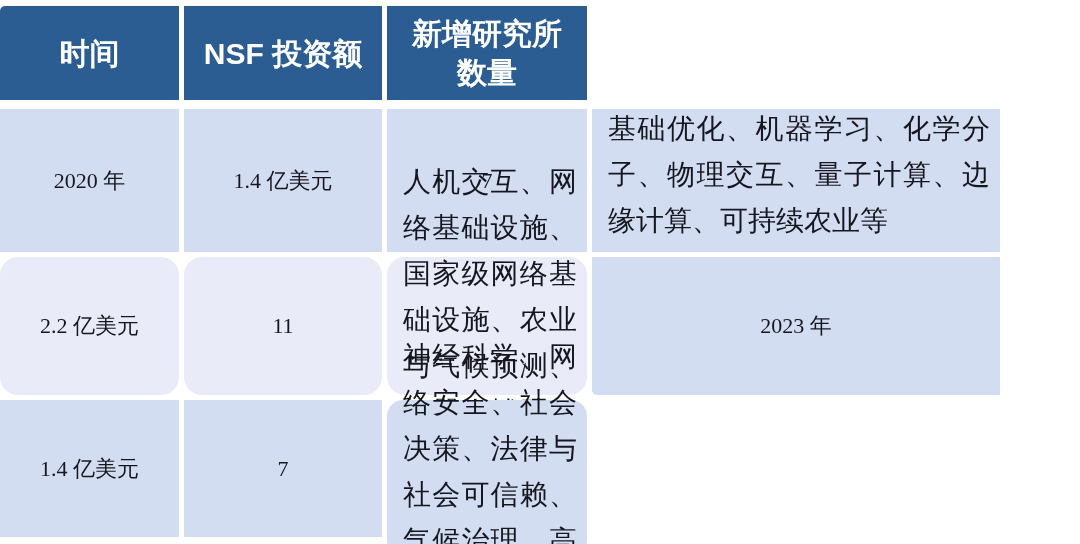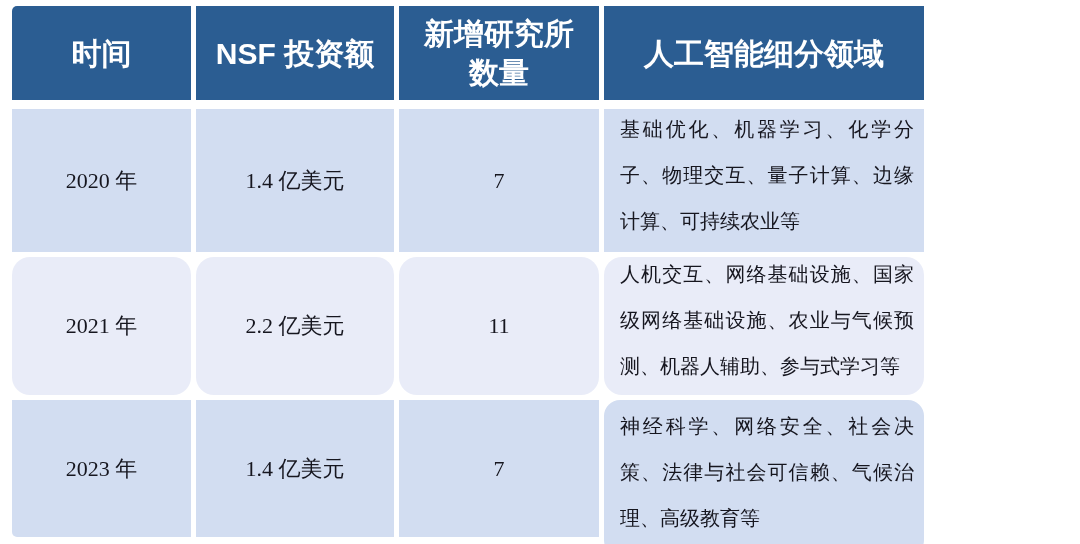--- a/index.html
+++ b/index.html
@@ -9,23 +9,23 @@
   body {
     width: 1080px;
     height: 544px;
     background: var(--page-bg, #ffffff);
     overflow: hidden;
     position: relative;
     font-family: "Liberation Sans", "DejaVu Sans", sans-serif;
   }
   .tablewrap {
     position: absolute;
-    left: 12px;
+    left: 0;
     top: 6px;
-    width: 912px;
+    width: 1000px;
   }
   .hdr {
     display: grid;
     grid-template-columns: 179px 198px 200px 1fr;
     column-gap: 5px;
     height: 93px;
     margin-bottom: 10px;
   }
   .bdy {
     display: grid;
@@ -55,49 +55,47 @@
     font-size: 22px;
     line-height: 1.35;
     display: flex;
     align-items: center;
     justify-content: center;
     text-align: center;
   }
   .rb { background: var(--row-b, #E9ECF8); border-radius: 18px; }
   .last-left { border-radius: 0 0 0 5px; text-align: center; }
   .fields {
-    font-size: 20px;
+    font-size: 28px;
     line-height: 46px;
     justify-content: flex-start;
     text-align: left;
     text-align: justify;
     padding: 0 10px 12px 16px;
   }
   .tall { height: 144px; border-radius: 16px; }
 </style>
 </head>
 <body>
 
 <div class="tablewrap">
 
   <div class="hdr">
     <div class="th c1">时间</div>
     <div class="th c2">NSF 投资额</div>
     <div class="th c3">新增研究所数量</div>
-    <div class="th c4">人工智能细分领域</div>
   </div>
 
   <div class="bdy">
 
     <div class="td">2020 年</div>
     <div class="td">1.4 亿美元</div>
     <div class="td">7</div>
     <div class="td fields">基础优化、机器学习、化学分子、物理交互、量子计算、边缘计算、可持续农业等</div>
 
-    <div class="td rb">2021 年</div>
     <div class="td rb">2.2 亿美元</div>
     <div class="td rb">11</div>
     <div class="td rb fields">人机交互、网络基础设施、国家级网络基础设施、农业与气候预测、机器人辅助、参与式学习等</div>
 
     <div class="td last-left">2023 年</div>
     <div class="td">1.4 亿美元</div>
     <div class="td">7</div>
     <div class="td fields tall">神经科学、网络安全、社会决策、法律与社会可信赖、气候治理、高级教育等</div>
   </div>
 

